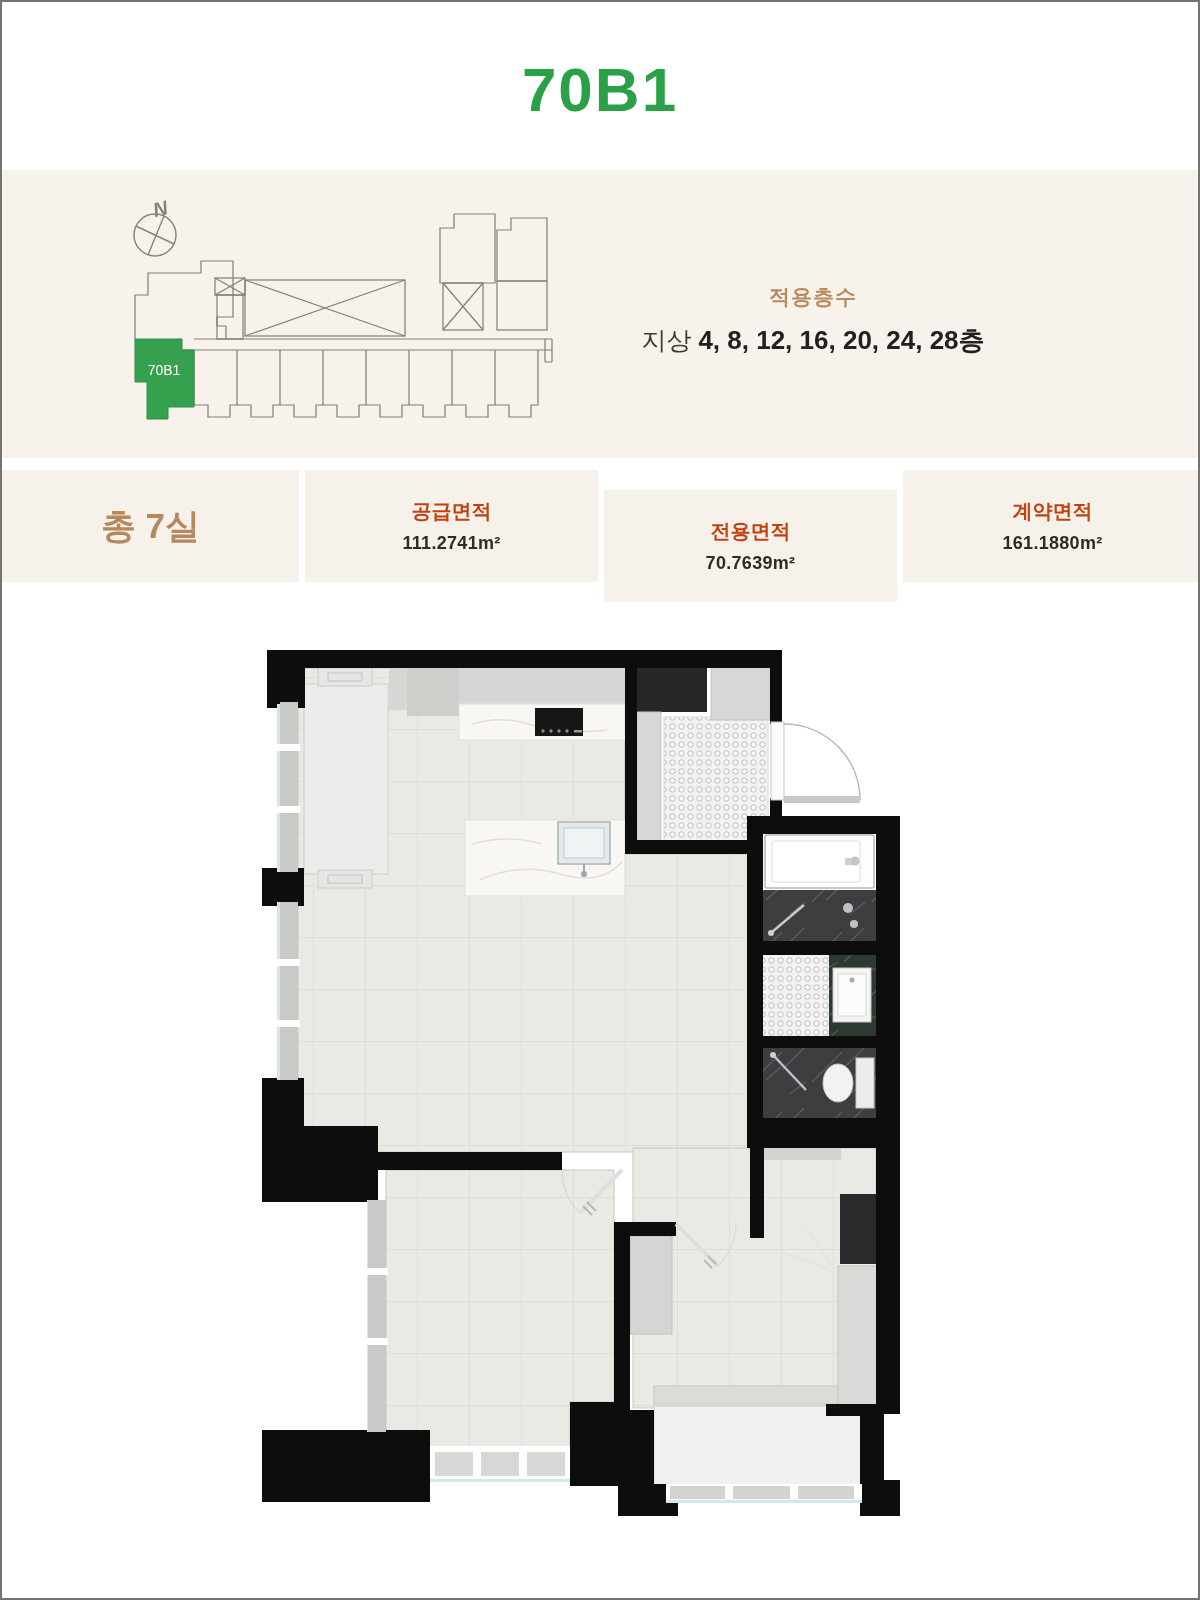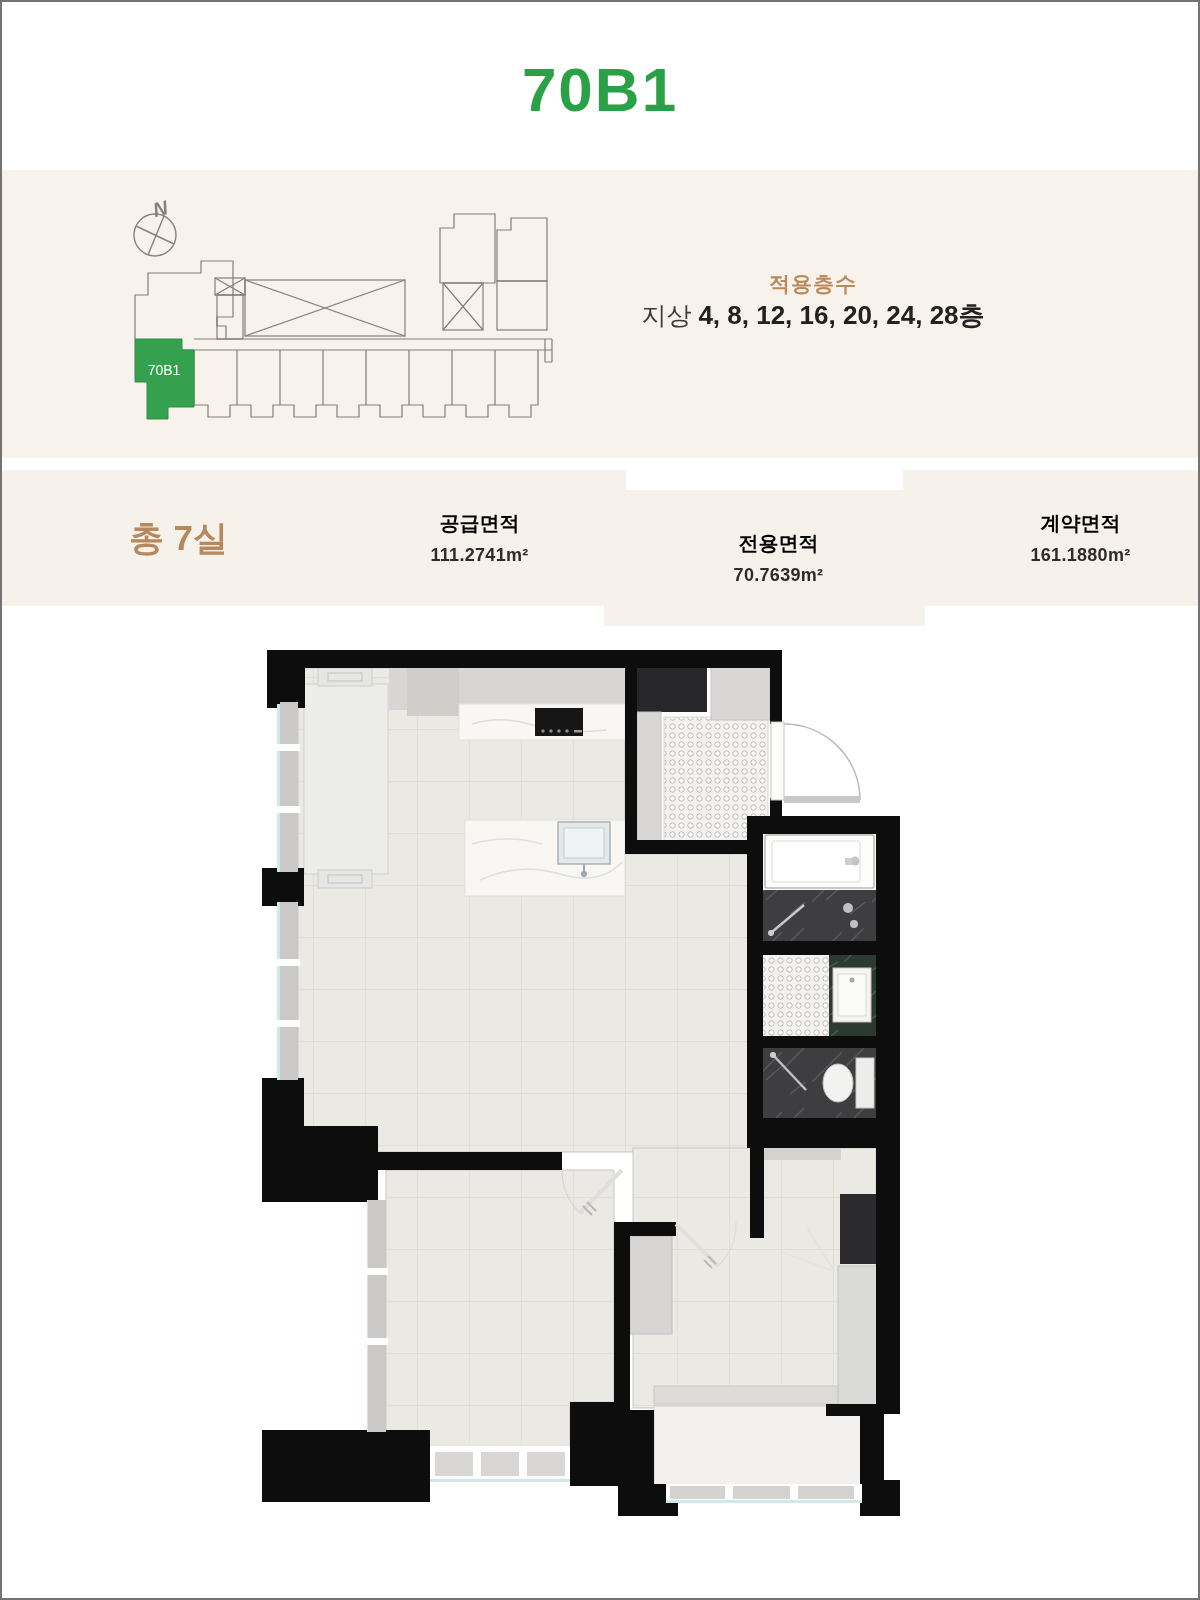--- a/index.html
+++ b/index.html
@@ -2,32 +2,32 @@
 <html><head>
 <meta charset="utf-8">
 <style>
   html,body{margin:0;padding:0;background:#e9e9e9;}
   .page{position:relative;width:1200px;height:1600px;margin:0 auto;background:#ffffff;
         box-sizing:border-box;border:2px solid #737373;overflow:hidden;
         font-family:"Liberation Sans","DejaVu Sans",sans-serif;}
   .title{position:absolute;top:52px;left:0;width:100%;text-align:center;
          font-size:62px;font-weight:800;color:#2aa146;letter-spacing:2px;}
   .band{position:absolute;left:0;right:0;top:168px;height:288px;background:#f8f2ec;}
-  .floors{position:absolute;left:606px;top:268px;width:410px;text-align:center;}
+  .floors{position:absolute;left:606px;top:281px;width:410px;text-align:center;}
   .floors-label{font-size:21px;font-weight:700;color:#bb8a5c;letter-spacing:1px;}
-  .floors-value{font-size:25px;color:#3d3a36;}
+  .floors-value{margin-top:12px;font-size:25px;color:#3d3a36;}
   .floors-value .nums{font-size:26px;color:#232120;font-weight:700;}
-  .ibox{position:absolute;top:468px;height:136px;background:#f7f1eb;
-        display:flex;flex-direction:column;align-items:center;justify-content:center;padding-left:28px;}
+  .ibox{position:absolute;top:468px;height:112px;background:#f7f1eb;
+        display:flex;flex-direction:column;align-items:center;justify-content:center;}
   .ibox.b1{left:0px;width:297px;}
   .ibox.b2{left:303px;width:293px;}
   .ibox.b3{left:602px;width:293px;margin-top:20px;}
   .ibox.b4{left:901px;width:299px;}
   .total{font-size:35px;font-weight:600;color:#b5885e;}
-  .ilabel{font-size:20px;font-weight:700;color:#000000;}
+  .ilabel{font-size:20px;font-weight:700;color:#c2410c;}
   .ivalue{margin-top:8px;font-size:18px;font-weight:700;color:#2f2c28;letter-spacing:.3px;}
   svg{position:absolute;}
   #siteplan{left:121px;top:192px;}
   #floorplan{left:250px;top:620px;}
   text{font-family:"Liberation Sans","DejaVu Sans",sans-serif;}
 </style>
 </head>
 <body>
 
 <div class="page">

